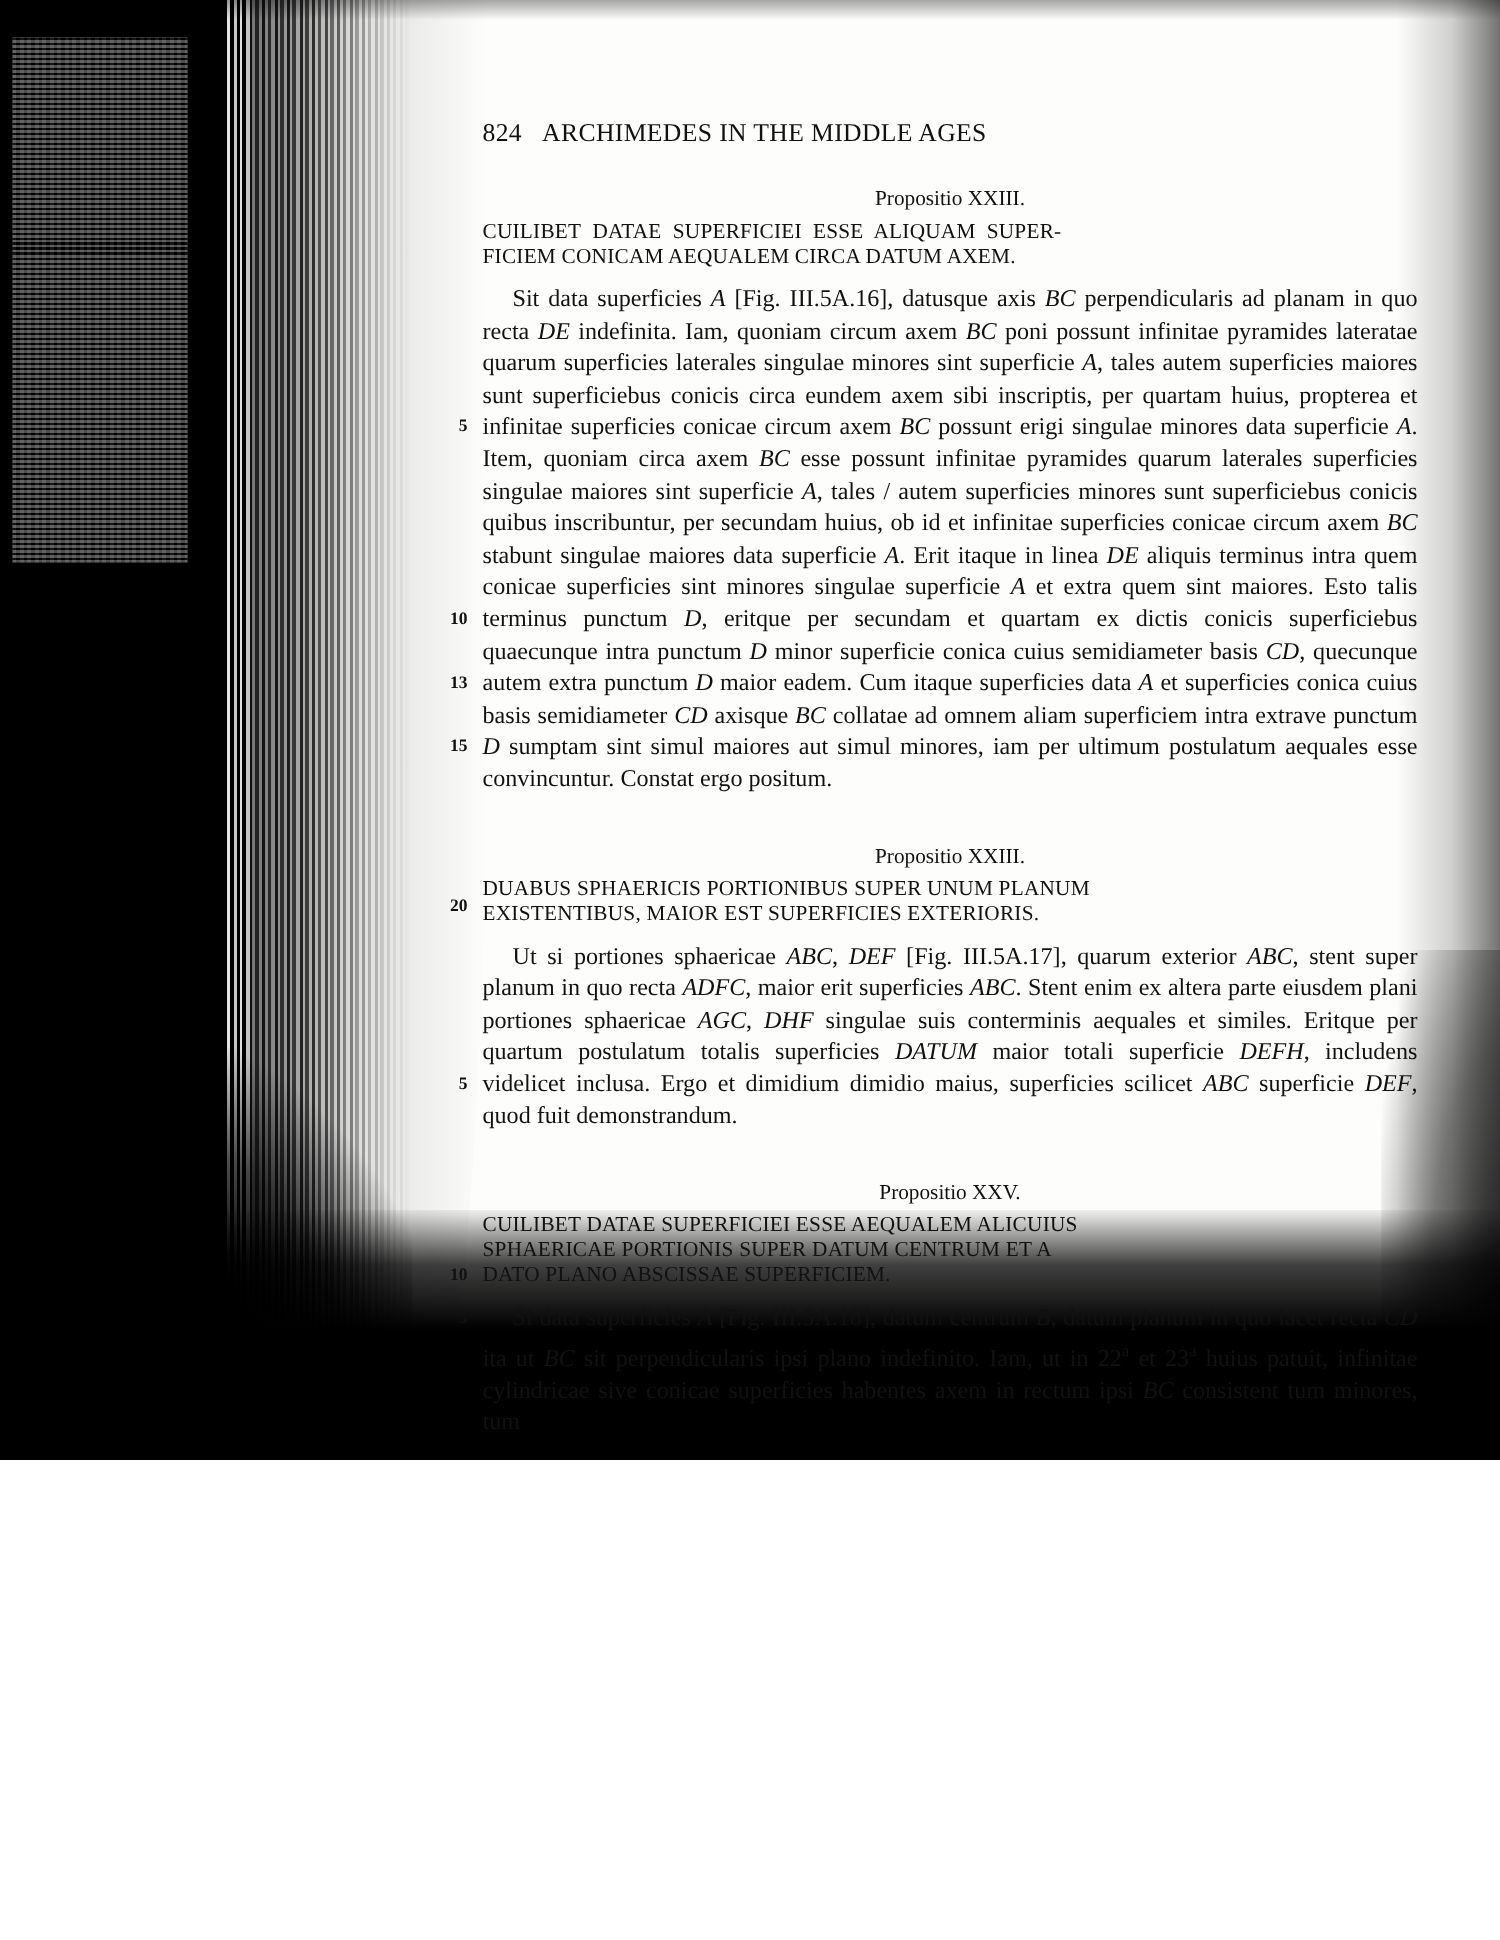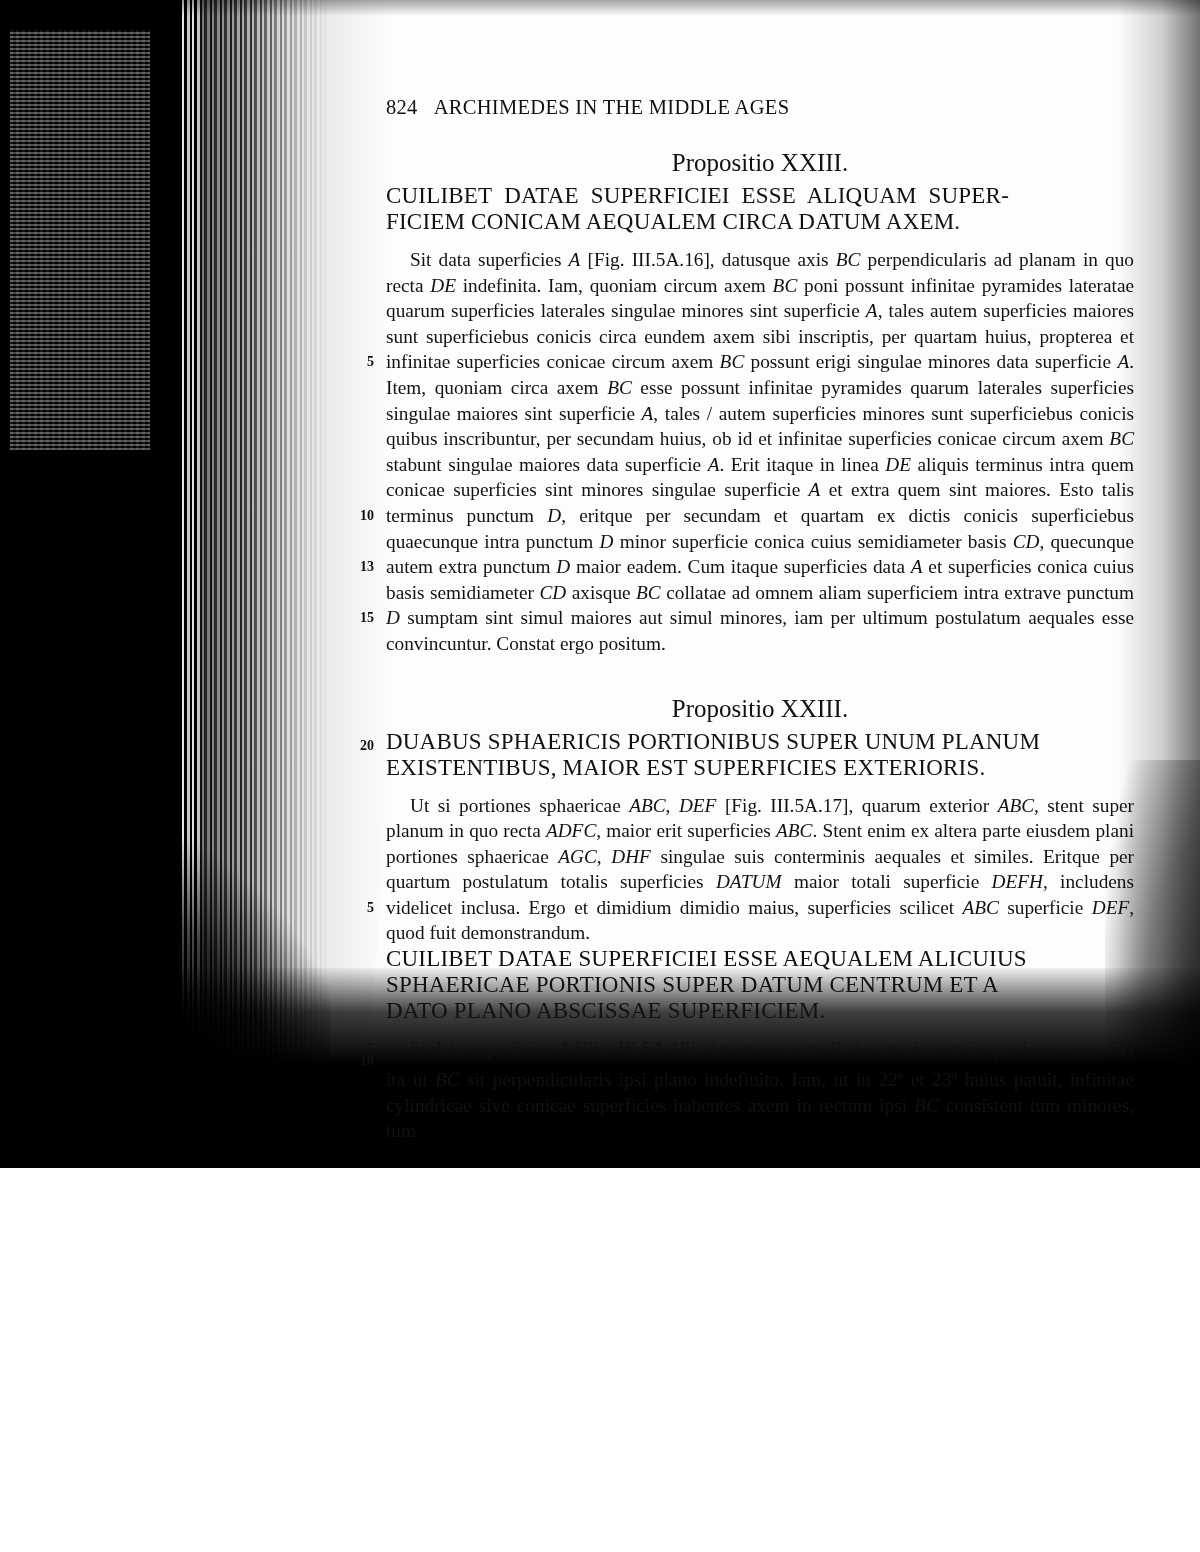--- a/index.html
+++ b/index.html
@@ -106,27 +106,27 @@
 
   .running-head {
     font-size: 20.5px;
     letter-spacing: 0.3px;
     margin-bottom: 30px;
   }
   .running-head .folio { margin-right: 16px; }
 
   .prop-title {
     text-align: center;
-    font-size: 25px;
+    font-size: 17px;
     margin: 0 0 6px 0;
   }
   .prop-title.second { margin-top: 38px; }
 
   .caps {
-    font-size: 23px;
+    font-size: 17px;
     text-align: justify;
     letter-spacing: 0.2px;
     margin: 0 0 0 0;
   }
 
   .body-block {
     position: relative;
     font-size: 19.3px;
     line-height: 25.6px;
     text-align: justify;
@@ -257,20 +257,21 @@
         Ut si portiones sphaericae <i>ABC</i>, <i>DEF</i> [Fig. III.5A.17], quarum
         exterior <i>ABC</i>, stent super planum in quo recta <i>ADFC</i>, maior erit superficies
         <i>ABC</i>. Stent enim ex altera parte eiusdem plani portiones sphaericae <i>AGC</i>,
         <i>DHF</i> singulae suis conterminis aequales et similes. Eritque per quartum
         postulatum totalis superficies <i>DATUM</i> maior totali superficie <i>DEFH</i>,
         includens videlicet inclusa. Ergo et dimidium dimidio maius, superficies
         scilicet <i>ABC</i> superficie <i>DEF</i>, quod fuit demonstrandum.
       </p>
     </div>
 
+    <div class="prop-title second">Propositio XXV.</div>
 
     <p class="caps">
       CUILIBET DATAE SUPERFICIEI ESSE AEQUALEM ALICUIUS<br>
       SPHAERICAE PORTIONIS SUPER DATUM CENTRUM ET A<br>
       DATO PLANO ABSCISSAE SUPERFICIEM.
     </p>
 
     <div class="body-block">
       <div class="linenums">
         <span class="bold-num">5</span>

